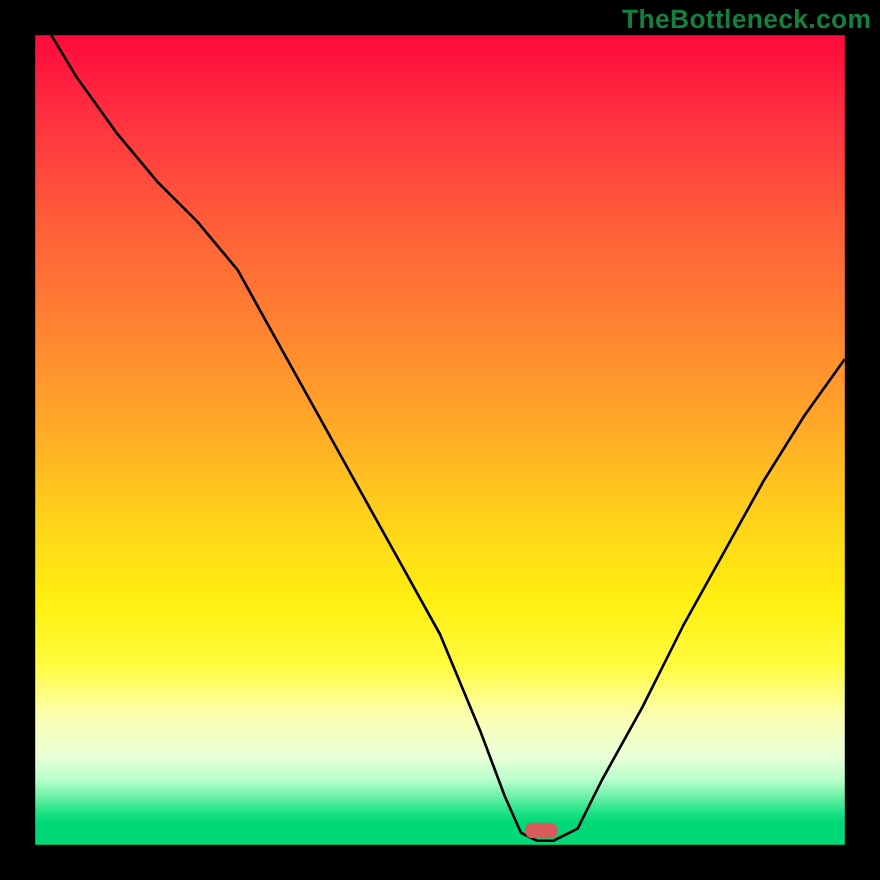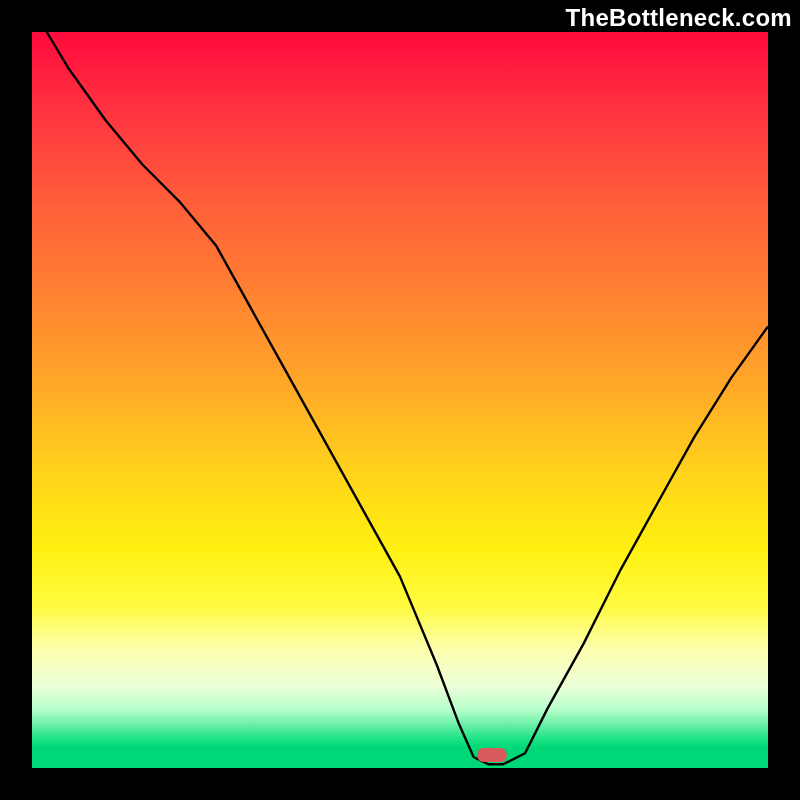--- a/index.html
+++ b/index.html
@@ -50,21 +50,21 @@
     width: 100%;
     height: 100%;
   }
   .watermark {
     position: absolute;
     top: 4px;
     right: 8px;
     font-family: Arial, Helvetica, sans-serif;
     font-size: 24px;
     font-weight: 600;
-    color: #ffffff;
+    color: #15803d;
     letter-spacing: 0.3px;
     user-select: none;
   }
 </style>
 </head>
 <body>
 
 <div class="stage">
 
   <div class="watermark">TheBottleneck.com</div>

